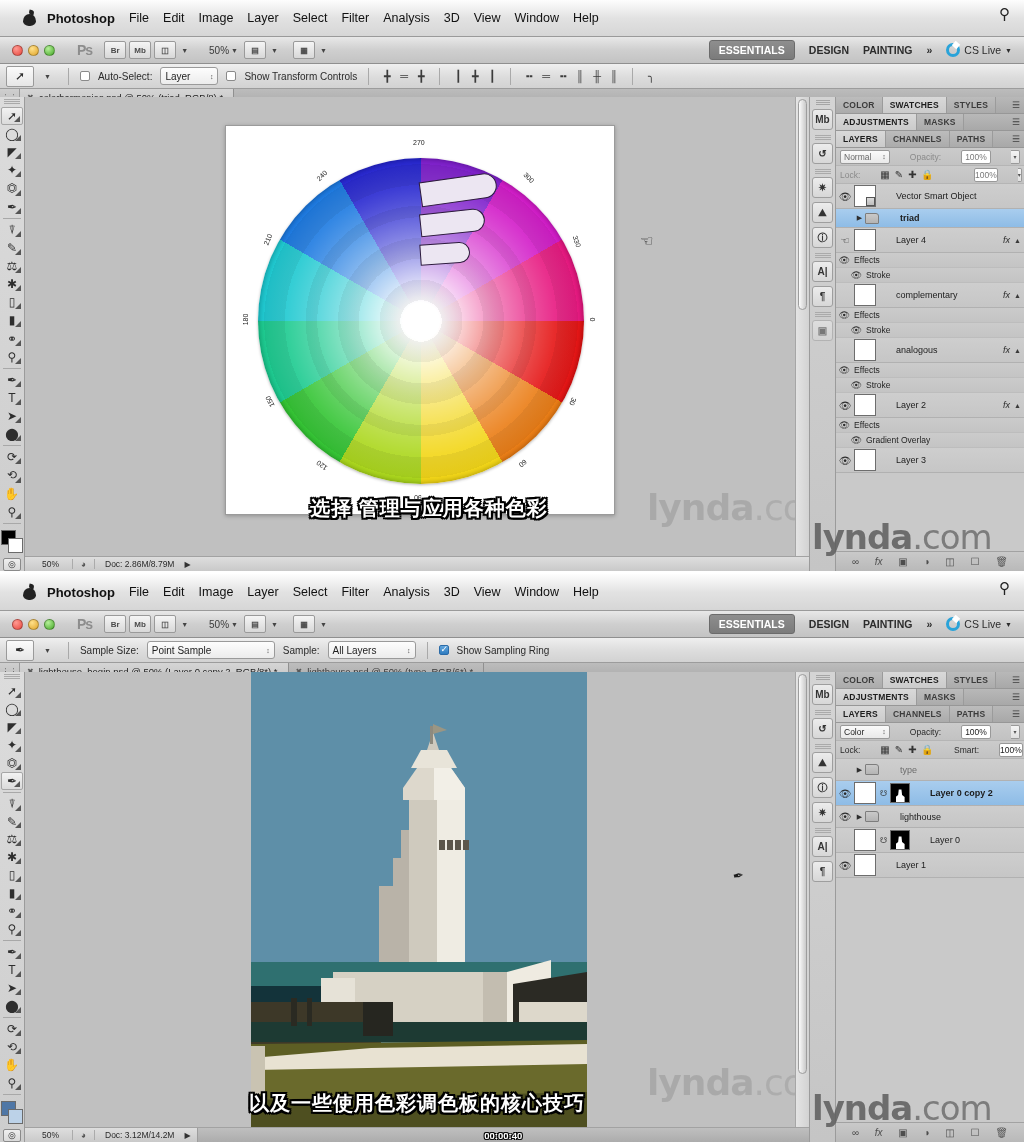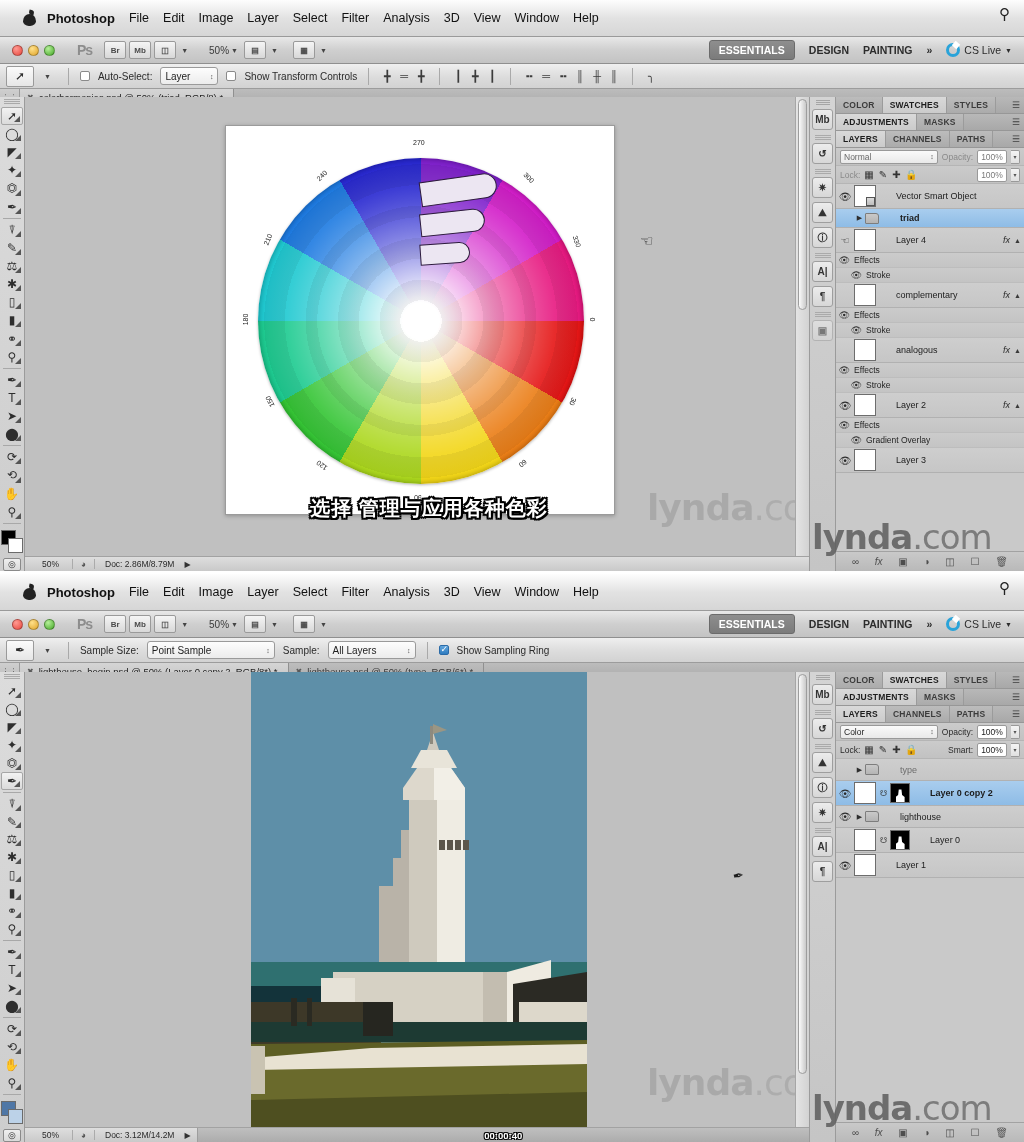--- a/index.html
+++ b/index.html
@@ -296,21 +296,21 @@
     border-right: 1px solid #9b9b9b;
     letter-spacing: .2px;
   }
   .ptab.active { background: linear-gradient(#d9d9d9,#cbcbcb); color: #1d1d1d; }
   .ptab-fill { flex:1; background: linear-gradient(#b8b8b8,#a8a8a8); }
   .ptab-menu { width: 16px; display:flex;align-items:center;justify-content:center;
     font-size:9px; color:#3d3d3d; background: linear-gradient(#b8b8b8,#a8a8a8);}
 
   .blendrow, .lockrow {
     height: 18px; display: flex; align-items: center;
-    padding: 0 4px; gap: 4px;
+    padding: 0 4px; gap: 20px;
     font-size: 8.5px; color: #2a2a2a;
     border-bottom: 1px solid #b5b5b5;
     background: linear-gradient(#cbcbcb,#c2c2c2);
   }
   .blend-select {
     flex: 1; height: 14px;
     border: 1px solid #999; border-radius: 2px;
     background: linear-gradient(#fafafa,#e9e9e9);
     display:flex;align-items:center; padding: 0 3px;
     font-size: 8.5px; color:#1c1c1c;
@@ -966,20 +966,21 @@
           <rect x="0" y="374" width="14" height="48" fill="#c9c3b2"></rect>
         </svg>
       </div>
 
       <div class="eyedropper-cursor" style="left:708px; top:196px;">✒</div>
 
       <div class="wm" style="left:622px; top:390px; opacity:.22;">
         <b>lynda</b>.com
       </div>
 
+      <div class="subtitle" style="top:418px;">以及一些使用色彩调色板的核心技巧</div>
 
       <div class="canvas-scroll-v">
         <div class="thumb" style="height:88%"></div>
       </div>
 
       <div class="statusbar">
         <span class="zoom">50%</span>
         <span class="pg">◕</span>
         <span class="doc">Doc: 3.12M/14.2M</span>
         <span class="arr">▶</span>

